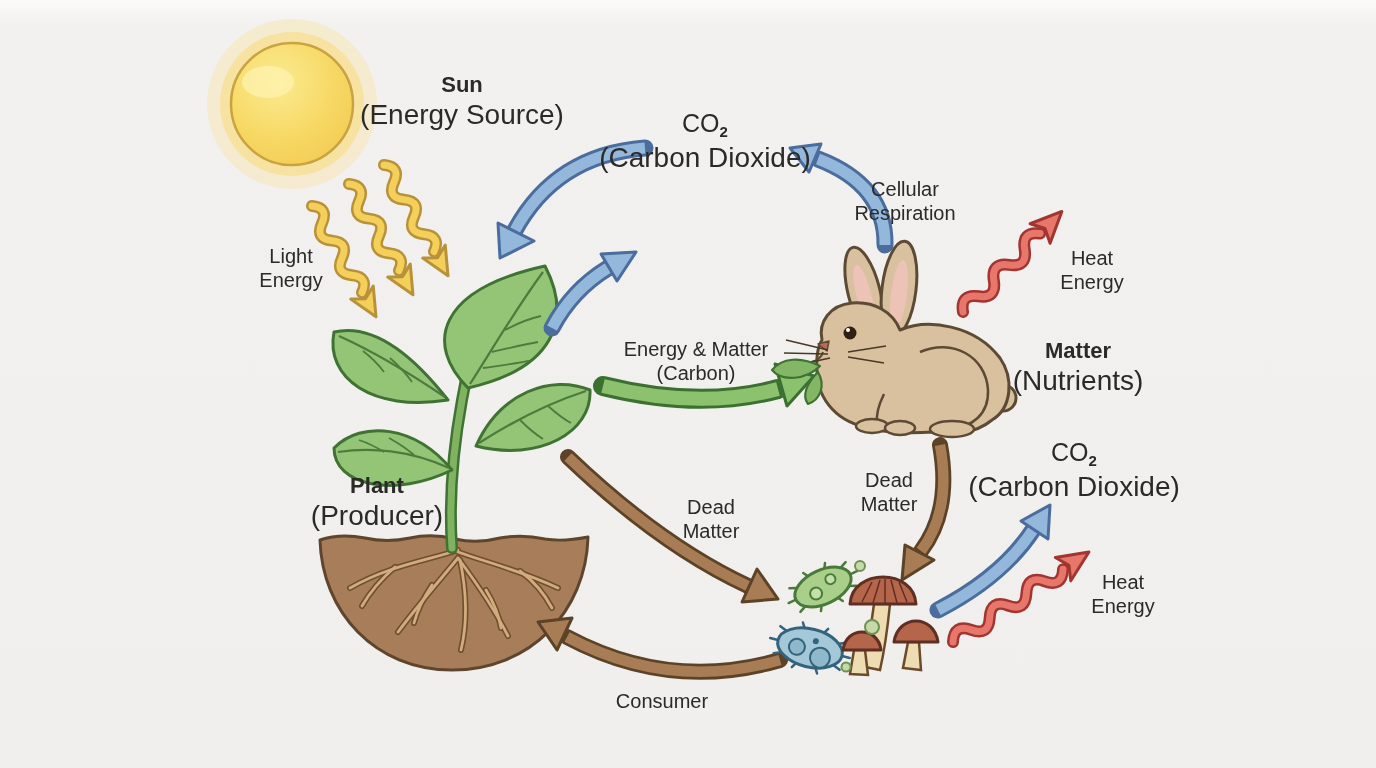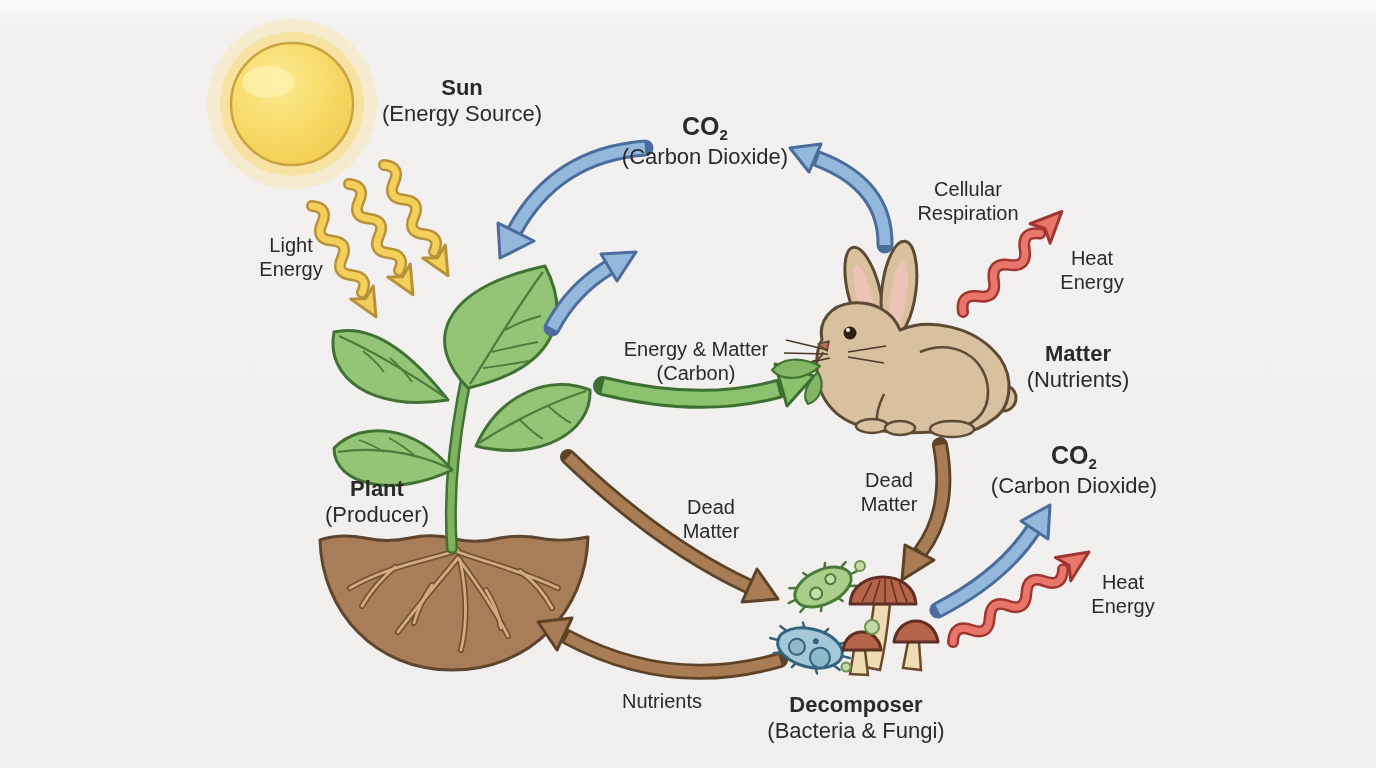--- a/index.html
+++ b/index.html
@@ -7,23 +7,23 @@
   .stage{
     position:relative;width:1376px;height:768px;overflow:hidden;
     background:linear-gradient(180deg,#fbfbf9 0%,#f2f1ef 3%,#f0efed 100%);
   }
   .stage svg{position:absolute;left:0;top:0;}
   .label{
     position:absolute;transform:translate(-50%,-50%);
     text-align:center;color:#2b2a28;line-height:1.18;white-space:nowrap;
   }
   .label .name{font-weight:700;font-size:22px;}
-  .label .cap{font-size:22px;}
+  .label .cap{font-size:28px;}
   .label .flow{font-size:20px;}
-  .label .formula{font-weight:700;font-size:25px;}
+  .label .formula{font-weight:400;font-size:25px;}
   .label sub{font-weight:700;font-size:15px;vertical-align:-5px;}
 </style>
 </head>
 <body>
 
 <div class="stage">
 
 <svg width="1376" height="768" viewBox="0 0 1376 768">
   <defs>
     <radialGradient id="sunGrad" cx="0.38" cy="0.32" r="0.85">
@@ -217,32 +217,32 @@
       <circle cx="846" cy="667" r="4.5" fill="#c6d9a8" stroke="#6d9353" stroke-width="2"></circle>
     </g>
   </g>
 </svg>
 
 <div class="label" style="left:462px;top:101px">
   <div class="name">Sun</div>
   <div class="cap">(Energy Source)</div>
 </div>
 
-<div class="label" style="left:291px;top:258px">
+<div class="label" style="left:291px;top:269px">
   <div class="flow">Light</div>
   <div class="flow">Energy</div>
 </div>
 
 <div class="label" style="left:705px;top:141px">
   <div><span class="formula">CO</span><sub>2</sub></div>
   <div class="cap">(Carbon Dioxide)</div>
 </div>
 
 
-<div class="label" style="left:968px;top:202px">
+<div class="label" style="left:905px;top:202px">
   <div class="flow">Cellular</div>
   <div class="flow">Respiration</div>
 </div>
 
 <div class="label" style="left:1092px;top:271px">
   <div class="flow">Heat</div>
   <div class="flow">Energy</div>
 </div>
 
 <div class="label" style="left:1078px;top:367px">
@@ -274,21 +274,17 @@
   <div><span class="formula">CO</span><sub>2</sub></div>
   <div class="cap">(Carbon Dioxide)</div>
 </div>
 
 <div class="label" style="left:1123px;top:595px">
   <div class="flow">Heat</div>
   <div class="flow">Energy</div>
 </div>
 
 <div class="label" style="left:662px;top:702px">
-  <div class="flow">Nutrients</div>
-</div>
-
-<div class="label" style="left:856px;top:718px">
-  <div class="name">Decomposer</div>
-  <div class="cap">(Bacteria &amp; Fungi)</div>
-</div>
+  <div class="flow">Consumer</div>
+</div>
+
 
 </div>
 
 </body></html>

